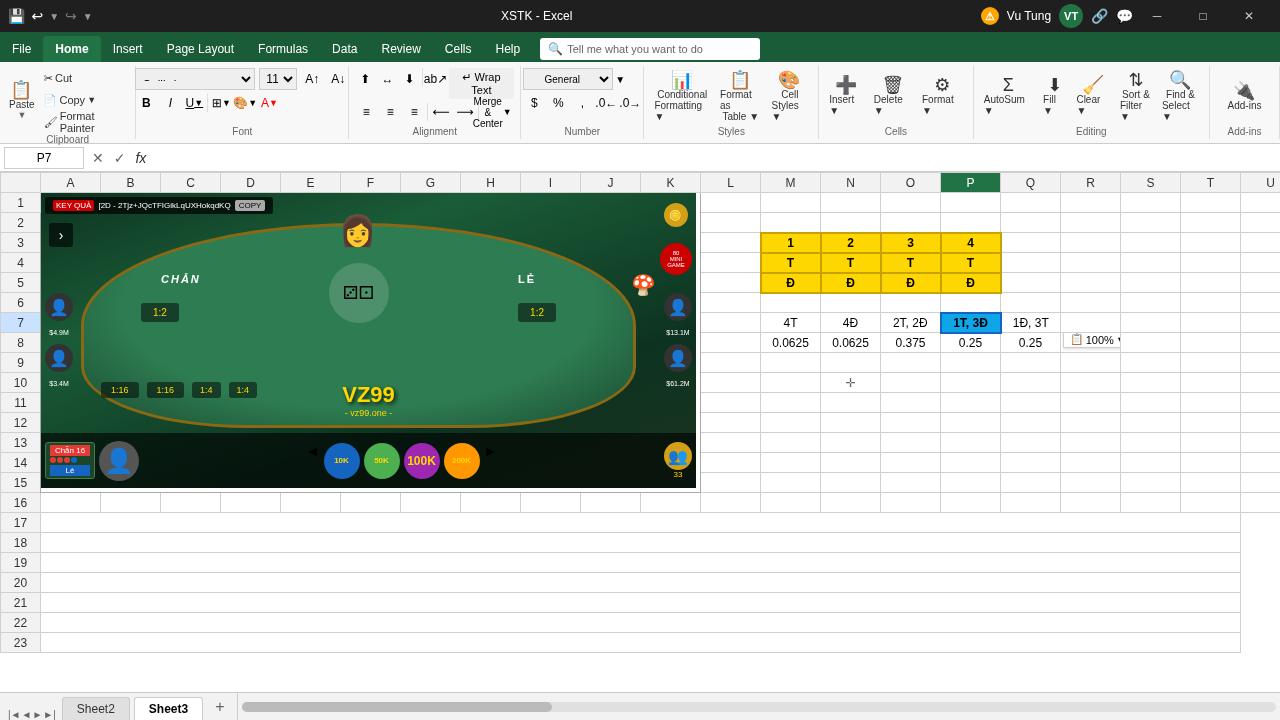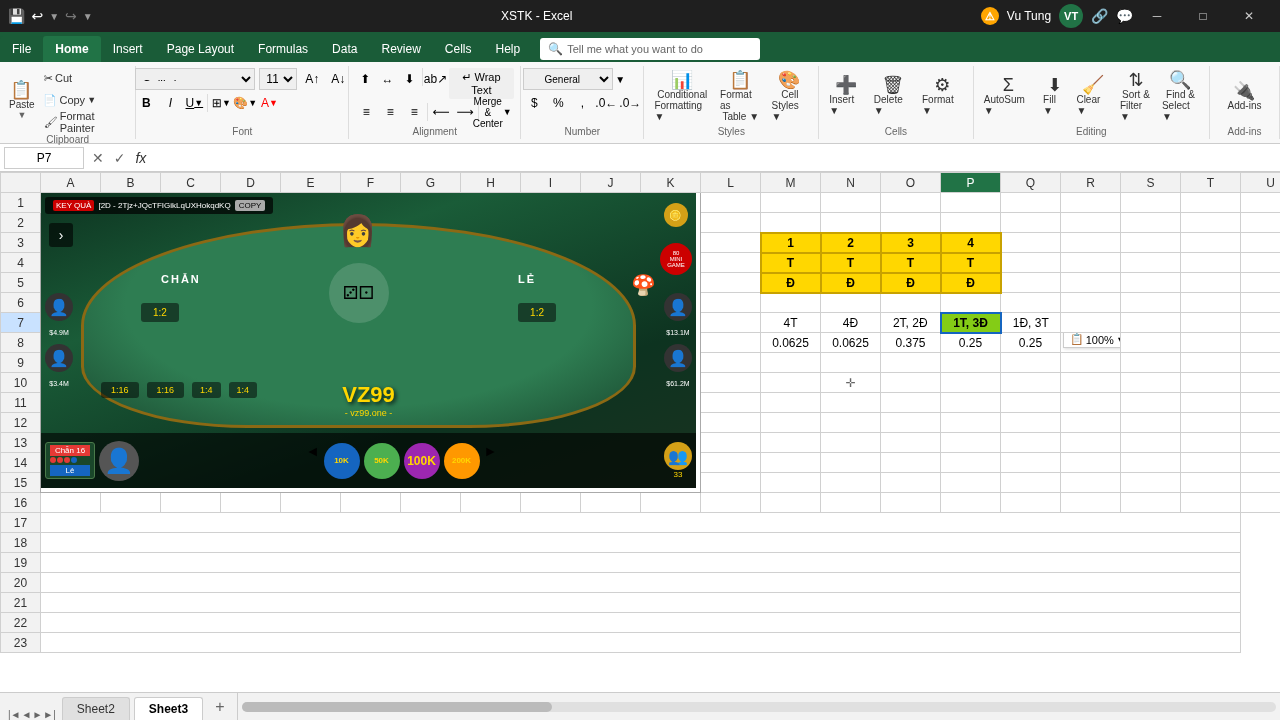--- a/index.html
+++ b/index.html
@@ -527,21 +527,21 @@
                 <span style="color:#fff;font-size:8px;">[2D - 2Tjz+JQcTFIGikLqUXHokqdKQ</span>
                 <span style="background:#aaa;color:#000;padding:1px 4px;border-radius:2px;font-size:8px;cursor:pointer;">COPY</span>
               </div>
 
               <div style="position:absolute;top:30px;left:8px;background:rgba(0,0,0,0.6);color:#fff;width:24px;height:24px;display:flex;align-items:center;justify-content:center;border-radius:3px;font-size:14px;cursor:pointer;">›</div>
 
               <div style="position:absolute;top:20px;left:40px;right:60px;bottom:60px;">
 
                 <div style="position:absolute;top:10px;left:0;right:0;bottom:0;background:radial-gradient(ellipse at 50% 40%,#2e7d52 60%,#1a4a30 100%);border-radius:50% 50% 30% 30%;border:3px solid #8B6914;"></div>
 
-                <div style="position:absolute;top:60px;left:80px;color:#fff;font-size:11px;font-weight:bold;letter-spacing:2px;">CHẴN</div>
+                <div style="position:absolute;top:60px;left:80px;color:#fff;font-size:11px;font-weight:bold;letter-spacing:2px;font-style:italic;">CHẴN</div>
 
                 <div style="position:absolute;top:60px;right:100px;color:#fff;font-size:11px;font-weight:bold;letter-spacing:2px;">LẺ</div>
 
                 <div style="position:absolute;top:50px;left:50%;transform:translateX(-50%);background:rgba(255,255,255,0.15);border-radius:50%;width:60px;height:60px;display:flex;align-items:center;justify-content:center;">
                   <span style="font-size:18px;">⚂⚀</span>
                 </div>
 
                 <div style="position:absolute;top:0;left:50%;transform:translateX(-50%);color:#fff;font-size:30px;">👩</div>
 
                 <div style="position:absolute;top:90px;left:60px;background:rgba(0,0,0,0.5);color:#FFD700;font-size:10px;padding:4px 12px;border-radius:3px;">1:2</div>
@@ -698,21 +698,21 @@
           <td></td>
           <td></td>
         </tr>
 
         <tr>
           <th class="row-header" style="background:#c9e2ff;">7</th>
           <td></td>
           <td class="text-center">4T</td>
           <td class="text-center">4Đ</td>
           <td class="text-center">2T, 2Đ</td>
-          <td class="text-center" style="background:#84cc16;border:2px solid #1565C0;font-weight:bold;margin-left:48px;">1T, 3Đ</td>
+          <td class="text-center" style="background:#0ea5e9;border:2px solid #1565C0;font-weight:bold;margin-left:48px;">1T, 3Đ</td>
           <td class="text-center">1Đ, 3T</td>
           <td></td>
           <td></td>
           <td></td>
           <td></td>
         </tr>
 
         <tr>
           <th class="row-header">8</th>
           <td></td>

